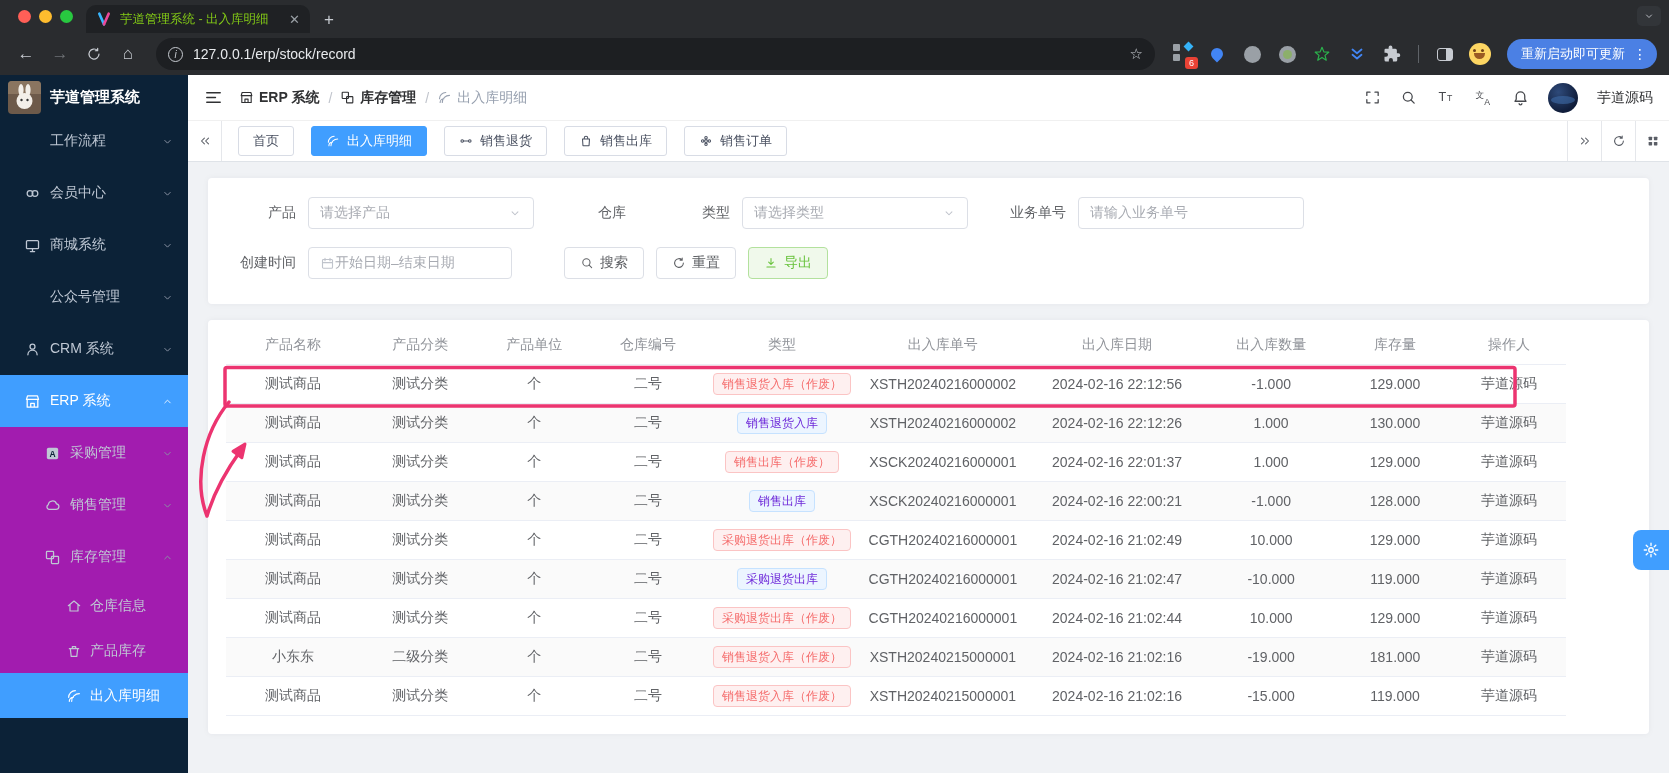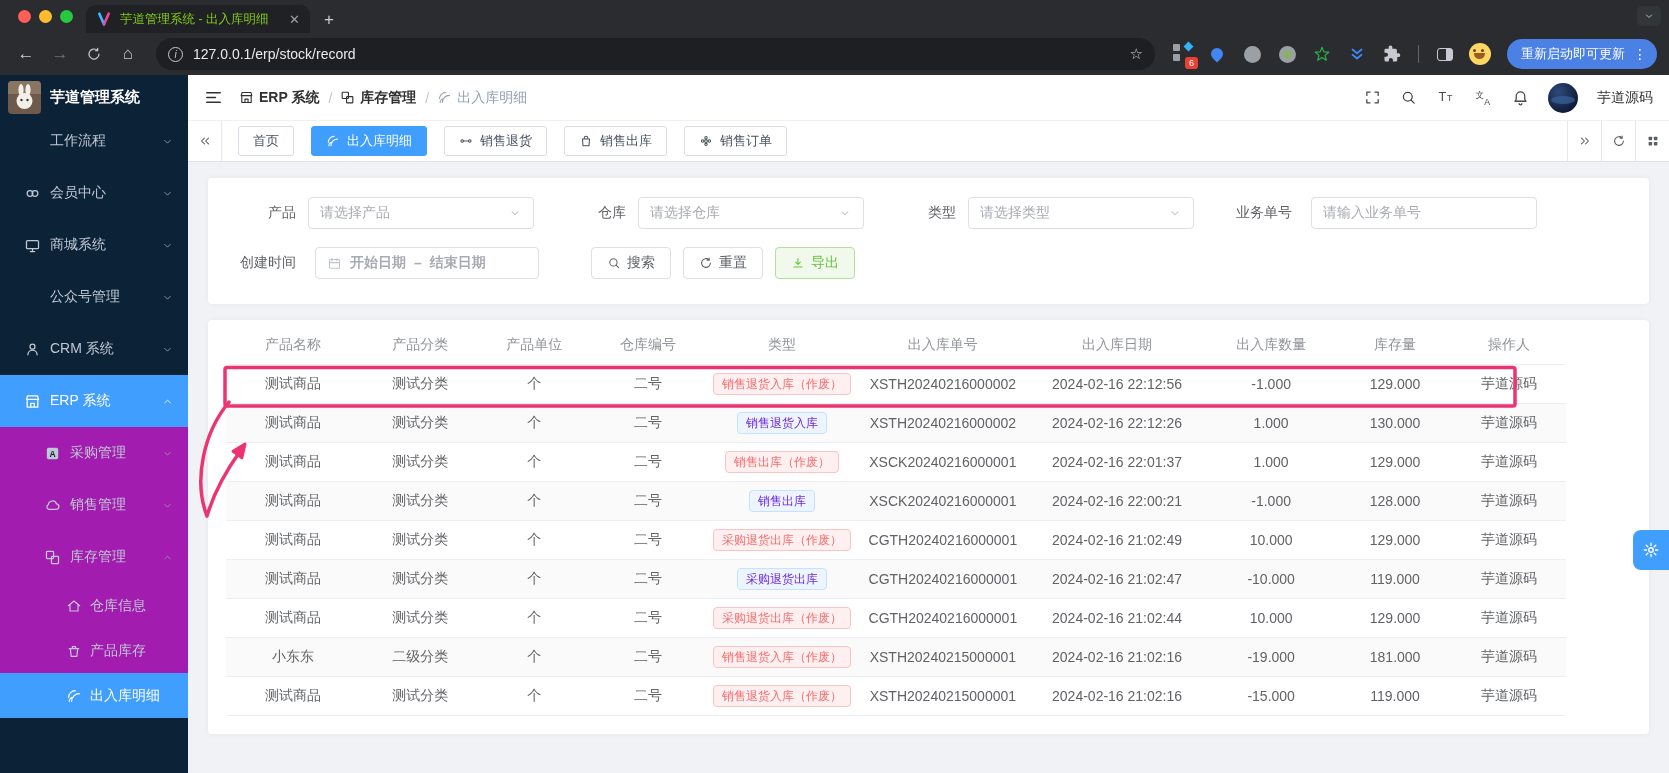--- a/index.html
+++ b/index.html
@@ -112,22 +112,22 @@
   .card { background:#fff; border-radius:4px; box-shadow:0 0 6px rgba(31,45,61,.05); }
   .filter-card { padding:19px 18px 7px; margin-bottom:16px; }
   .frow { display:flex; align-items:center; margin-bottom:18px; }
   .fgroup { display:flex; align-items:center; margin-right:22px; }
   .flabel { min-width:70px; text-align:right; margin-right:12px; font-size:14px; color:#606266; font-weight:500; white-space:nowrap; }
   .flabel.wide { min-width:76px; }
   .sel, .inp { height:32px; border:1px solid #dcdfe6; border-radius:4px; background:#fff;
                display:flex; align-items:center; padding:0 11px; font-size:14px; color:#a8abb2; }
   .sel { width:226px; justify-content:space-between; }
   .sel .carr { color:#c0c4cc; font-size:14px; display:flex; }
-  .inp { width:226px;margin-left:7px; }
-  .daterange { width:224px; gap:8px; color:#a8abb2;font-weight:bold; }
+  .inp { width:226px; }
+  .daterange { width:204px; color:#a8abb2; }
   .daterange .calic { display:flex; font-size:15px; color:#c0c4cc; }
   .daterange .dsep { color:#a8abb2; }
   .btn { height:32px; border:1px solid #dcdfe6; border-radius:4px; background:#fff; color:#606266;
          font-size:14px; display:inline-flex; align-items:center; gap:6px; padding:0 15px; cursor:pointer;text-align:center; }
   .btn .islot { display:flex; font-size:14px; }
   .btn.green { color:#67c23a; background:#f0f9eb; border-color:#b3e19d; }
   .btnrow { display:flex; gap:12px; margin-left:30px; }
 
   
   .table-card { padding:6px 18px 18px; }
@@ -680,28 +680,20 @@
                 <span>请选择产品</span>
                 <span class="carr">
                     <svg class="ic">
                       <use href="#ic-chevron-down"></use>
                     </svg>
                   </span>
               </div>
             </div>
             <div class="fgroup">
               <span class="flabel">仓库</span>
-              <div class="sel">
-                <span>请选择仓库</span>
-                <span class="carr">
-                    <svg class="ic">
-                      <use href="#ic-chevron-down"></use>
-                    </svg>
-                  </span>
-              </div>
             </div>
             <div class="fgroup">
               <span class="flabel">类型</span>
               <div class="sel">
                 <span>请选择类型</span>
                 <span class="carr">
                     <svg class="ic">
                       <use href="#ic-chevron-down"></use>
                     </svg>
                   </span>

